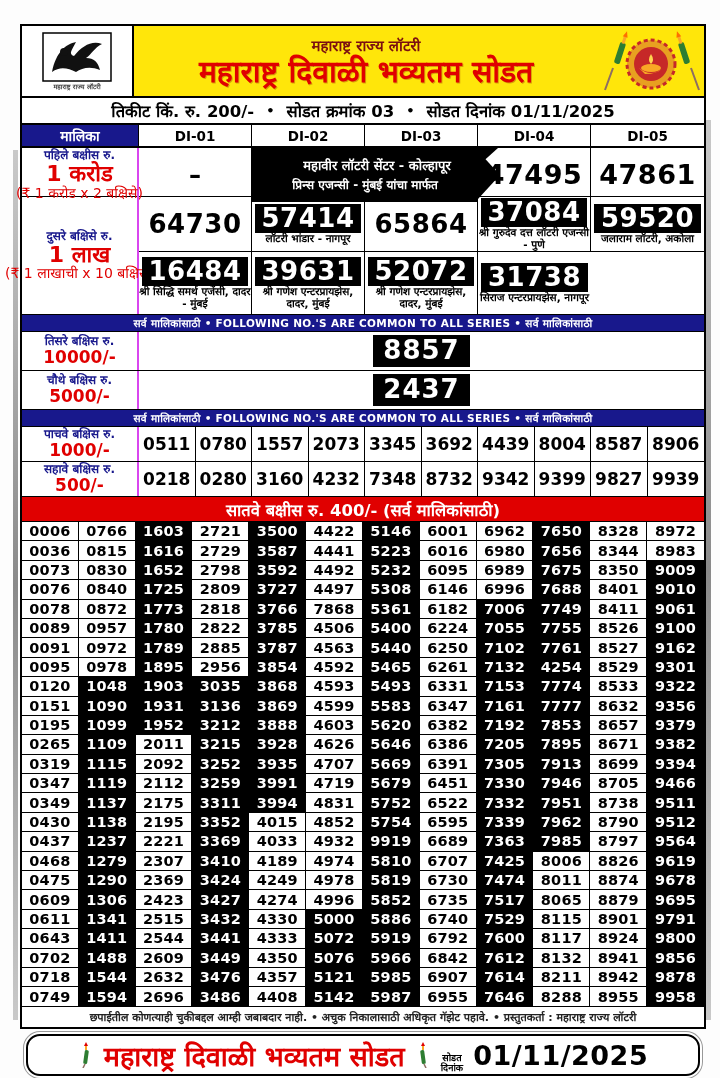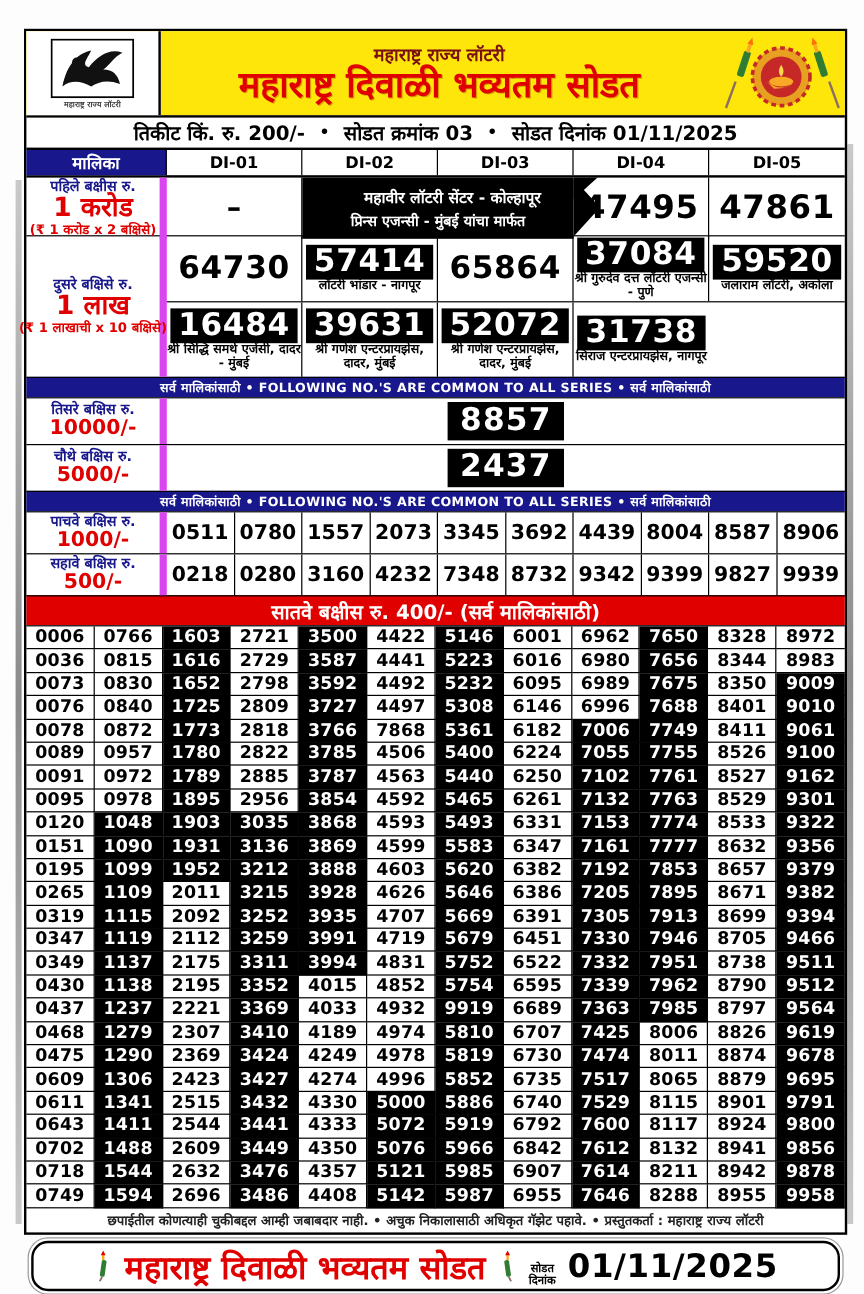--- a/index.html
+++ b/index.html
@@ -43,26 +43,26 @@
 
   
   .series-row { display: grid; grid-template-columns: 117px repeat(5,1fr); height: 23px; border-top: 2px solid #000; }
   .series-label { background: var(--blue); color: #fff; font-weight: bold; font-size: 14px;
     display: flex; align-items: center; justify-content: center; border-right: 1px solid #000; }
   .scell { font-weight: bold; font-size: 13.5px; display: flex; align-items: center;
     justify-content: center; border-right: 1px solid #000; }
   .series-row > :last-child, .prize-row1 > :last-child { border-right: none; }
 
   
-  .plabel { border-right: 6px solid #d946ef; display: flex; flex-direction: column; align-items: center;
+  .plabel { border-right: 2px solid #d946ef; display: flex; flex-direction: column; align-items: center;
     justify-content: center; line-height: 1.08; padding: 1px; text-align: center; }
   .plabel .l1 { font-size: 12px; font-weight: bold; color: var(--blue); white-space: nowrap; }
   .plabel .amt { font-size: 22px; font-weight: bold; color: var(--red); white-space: nowrap; }
   .plabel .amt-m { font-size: 17px; font-weight: bold; color: var(--red); }
-  .plabel .note { font-size: 11px; font-weight: bold; color: var(--red); white-space: nowrap; }
+  .plabel .note { font-size: 14px; font-weight: normal; color: var(--red); white-space: nowrap; }
 
   
   .prize-row1 { display: grid; grid-template-columns: 117px repeat(5,1fr); height: 50px; border-top: 2px solid #000; }
   .pcell { position: relative; border-right: 1px solid #000; display: flex; flex-direction: column;
     align-items: center; justify-content: center; font-weight: bold; }
   .bignum { font-size: 27px; font-weight: bold; letter-spacing: .5px; }
   .dashnum { font-size: 24px; font-weight: bold; }
   .agentbox { grid-column: span 2; background: #000; color: #fff; position: relative;
     display: flex; flex-direction: column; justify-content: center; align-items: center; gap: 2px; z-index: 2; }
   .agentbox .a1 { font-size: 13px; font-weight: bold; white-space: nowrap; margin-left: 24px; }
@@ -402,21 +402,21 @@
       <div class="gcell dark">9162</div>
       <div class="gcell">0095</div>
       <div class="gcell">0978</div>
       <div class="gcell dark">1895</div>
       <div class="gcell">2956</div>
       <div class="gcell dark">3854</div>
       <div class="gcell">4592</div>
       <div class="gcell dark">5465</div>
       <div class="gcell">6261</div>
       <div class="gcell dark">7132</div>
-      <div class="gcell dark">7763</div>
+      <div class="gcell dark">4254</div>
       <div class="gcell">8529</div>
       <div class="gcell dark">9301</div>
       <div class="gcell">0120</div>
       <div class="gcell dark">1048</div>
       <div class="gcell dark">1903</div>
       <div class="gcell dark">3035</div>
       <div class="gcell dark">3868</div>
       <div class="gcell">4593</div>
       <div class="gcell dark">5493</div>
       <div class="gcell">6331</div>

